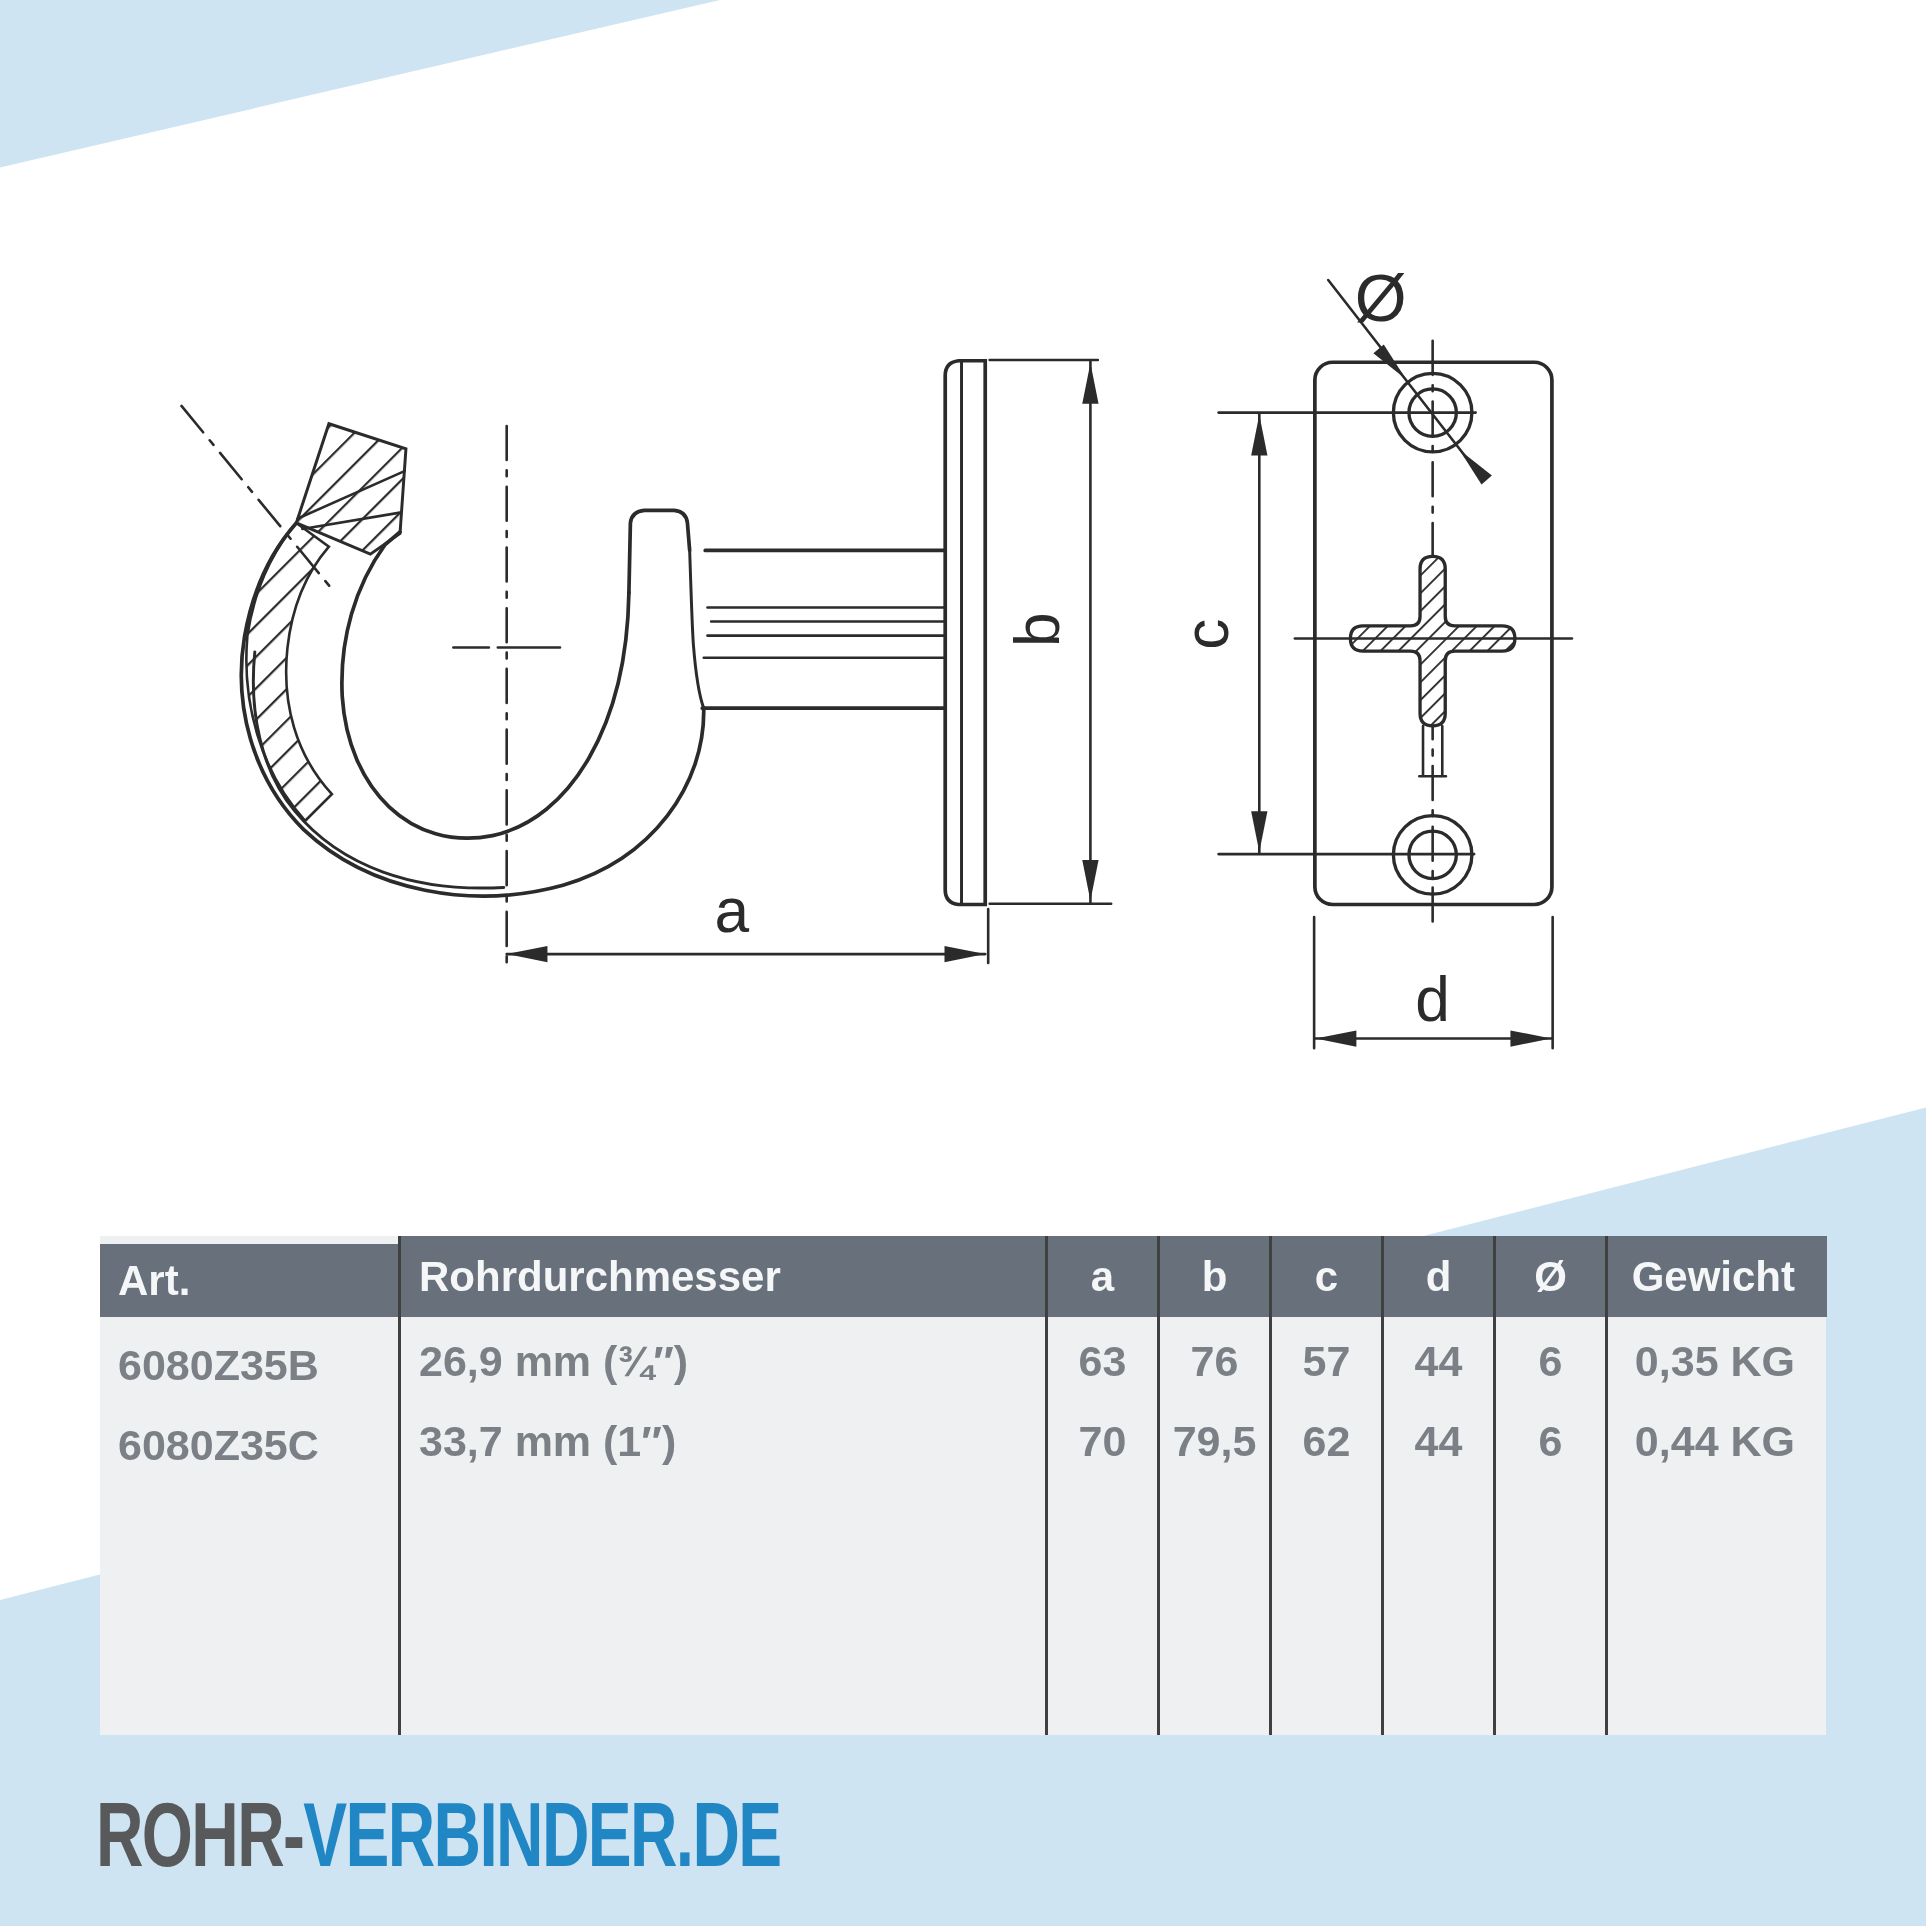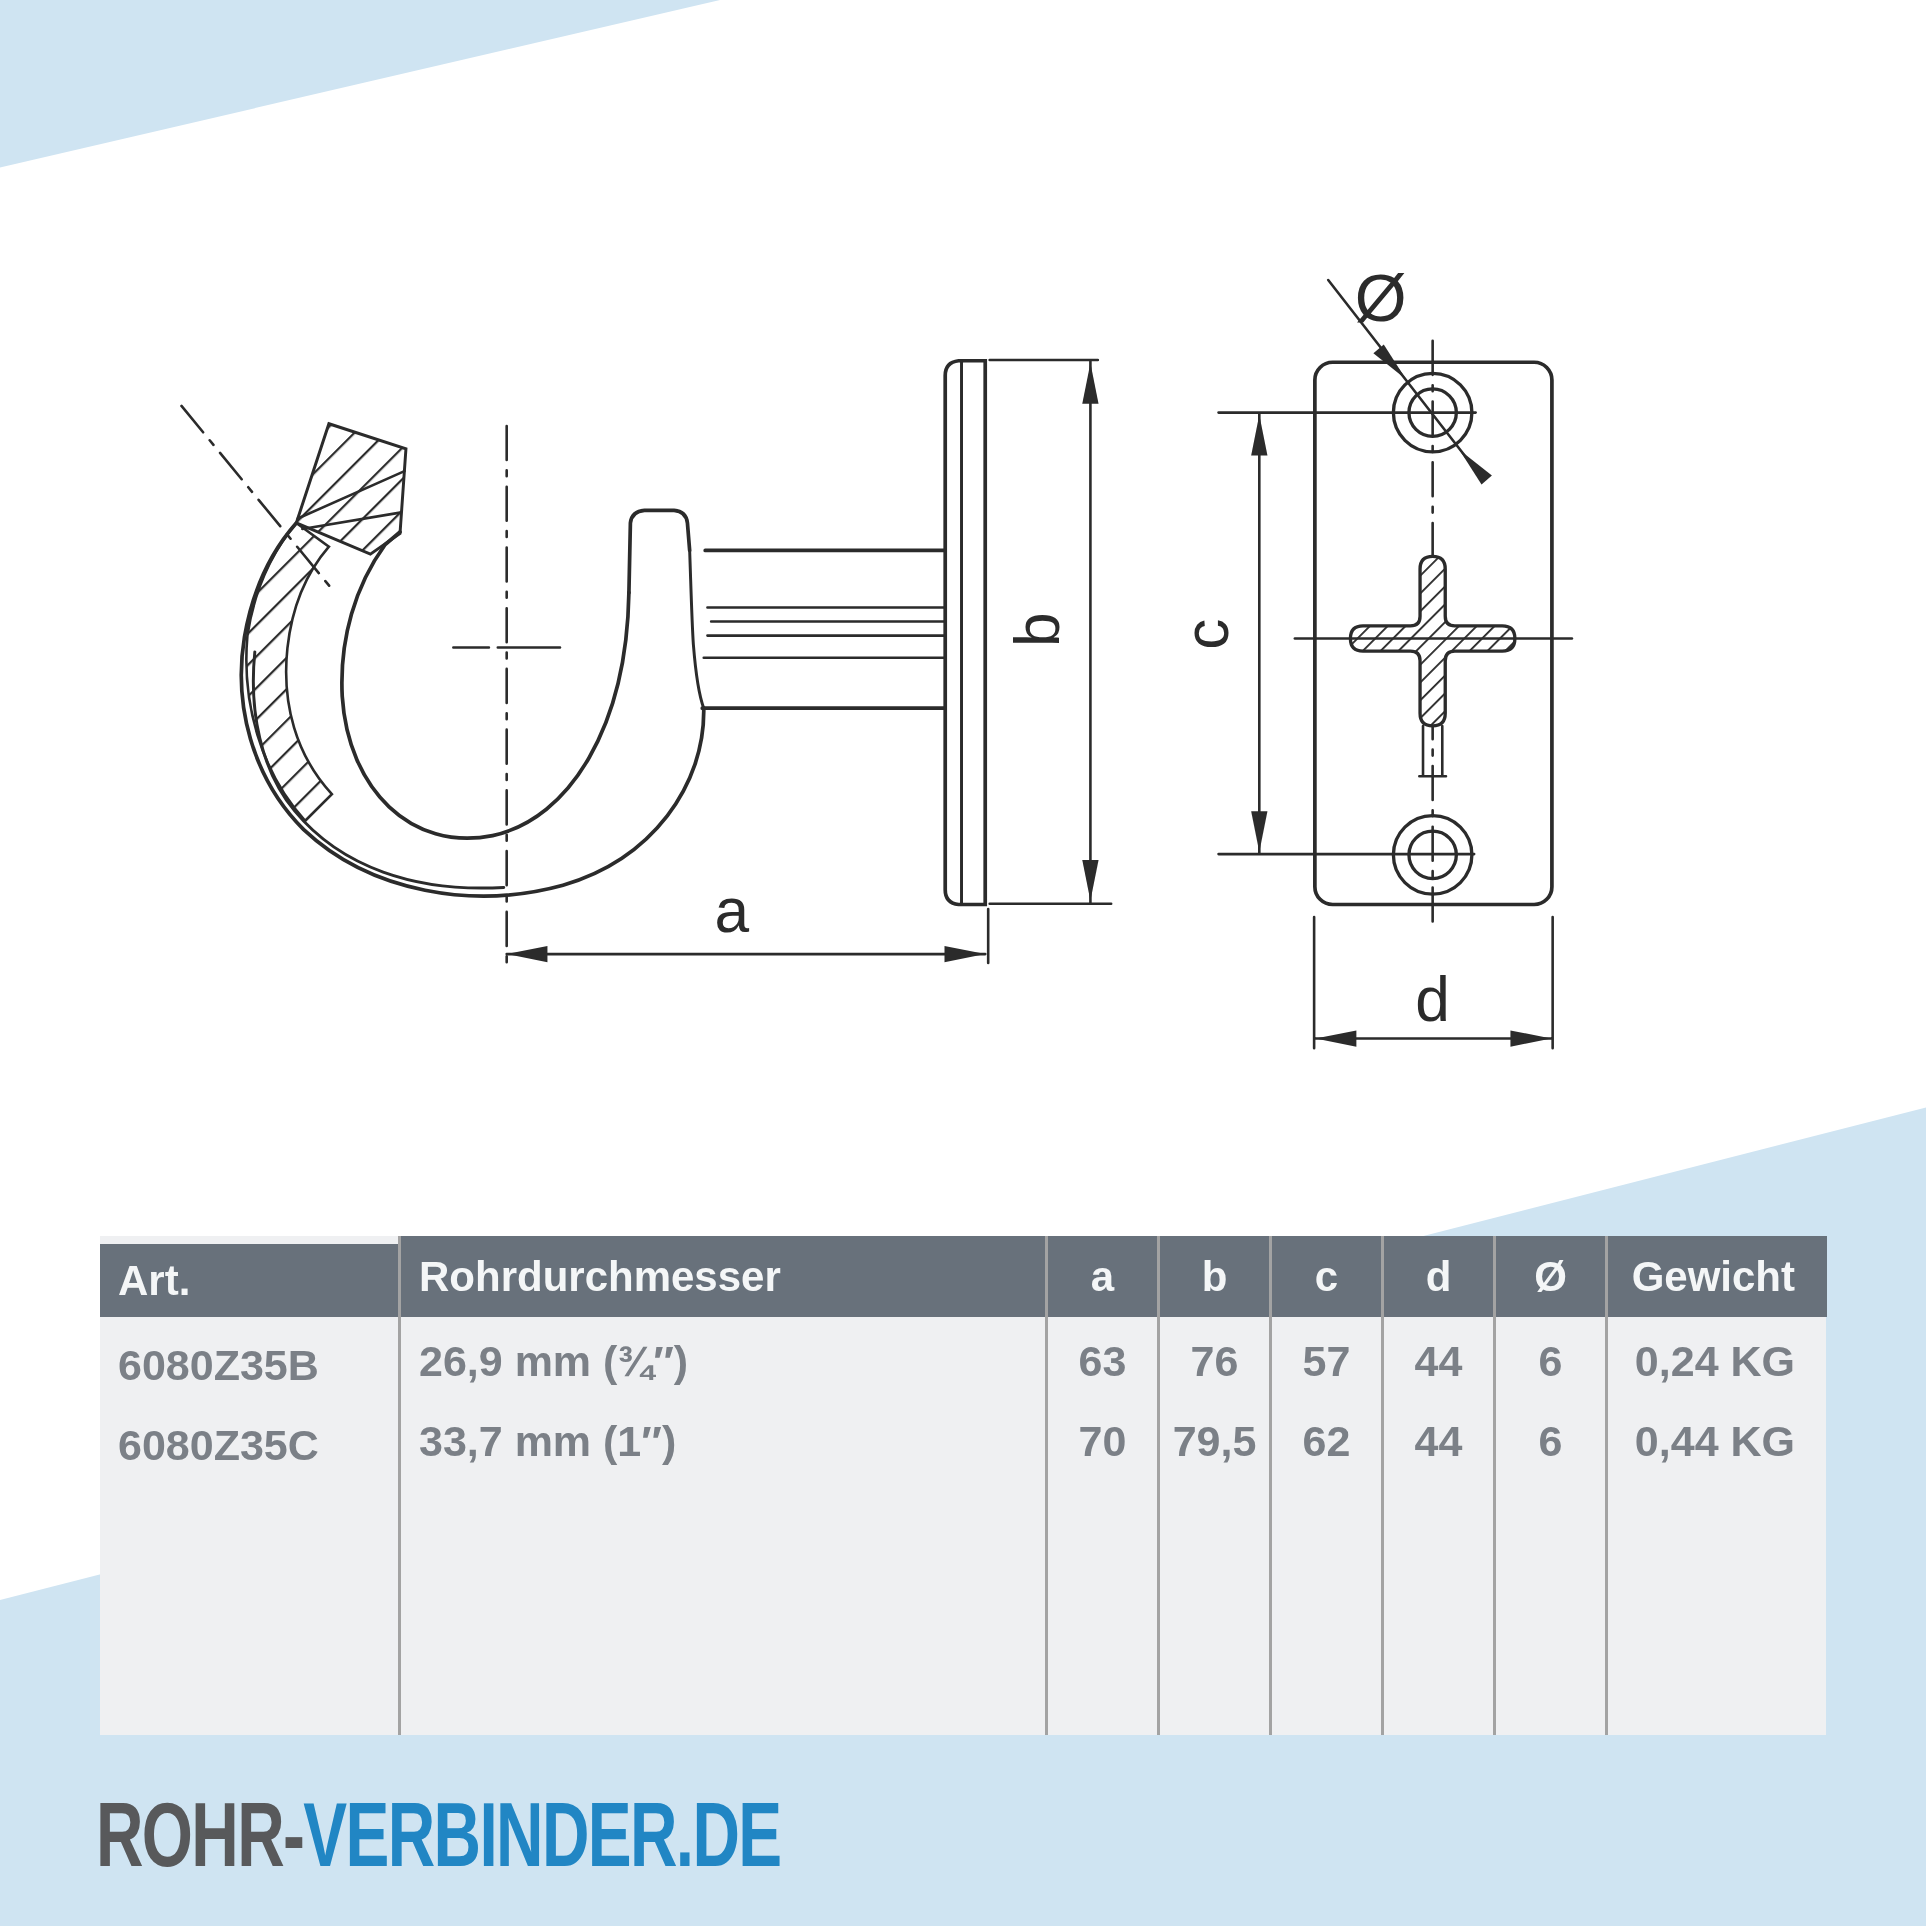--- a/index.html
+++ b/index.html
@@ -18,21 +18,21 @@
     position:absolute;
     left:100px;top:1236px;
     width:1726px;height:499px;
     display:grid;
     grid-template-columns:298px 647px 112px 112px 112px 112px 112px 222px;
     grid-template-rows:81px 89px 70px 1fr;
     background:var(--body_bg);
   }
   .spec-table .cell{
     display:flex;align-items:center;
-    border-left:3px solid #a3a3a3;
+    border-left:3px solid #404040;
     box-sizing:border-box;
     white-space:nowrap;
   }
   .spec-table .cell.c0{border-left:none;margin-top:8px;}
   .spec-table .th{
     background:var(--header_bg);
     color:#f4f6f7;
     font-size:42px;font-weight:600;
   }
   .spec-table .td{
@@ -177,21 +177,21 @@
     <div class="cell th center">Ø</div>
     <div class="cell th right">Gewicht</div>
 
     <div class="cell td c0 left">6080Z35B</div>
     <div class="cell td left">26,9 mm (¾″)</div>
     <div class="cell td center">63</div>
     <div class="cell td center">76</div>
     <div class="cell td center">57</div>
     <div class="cell td center">44</div>
     <div class="cell td center">6</div>
-    <div class="cell td right">0,24 KG</div>
+    <div class="cell td right">0,35 KG</div>
 
     <div class="cell td c0 left">6080Z35C</div>
     <div class="cell td left">33,7 mm (1″)</div>
     <div class="cell td center">70</div>
     <div class="cell td center">79,5</div>
     <div class="cell td center">62</div>
     <div class="cell td center">44</div>
     <div class="cell td center">6</div>
     <div class="cell td right">0,44 KG</div>
 

